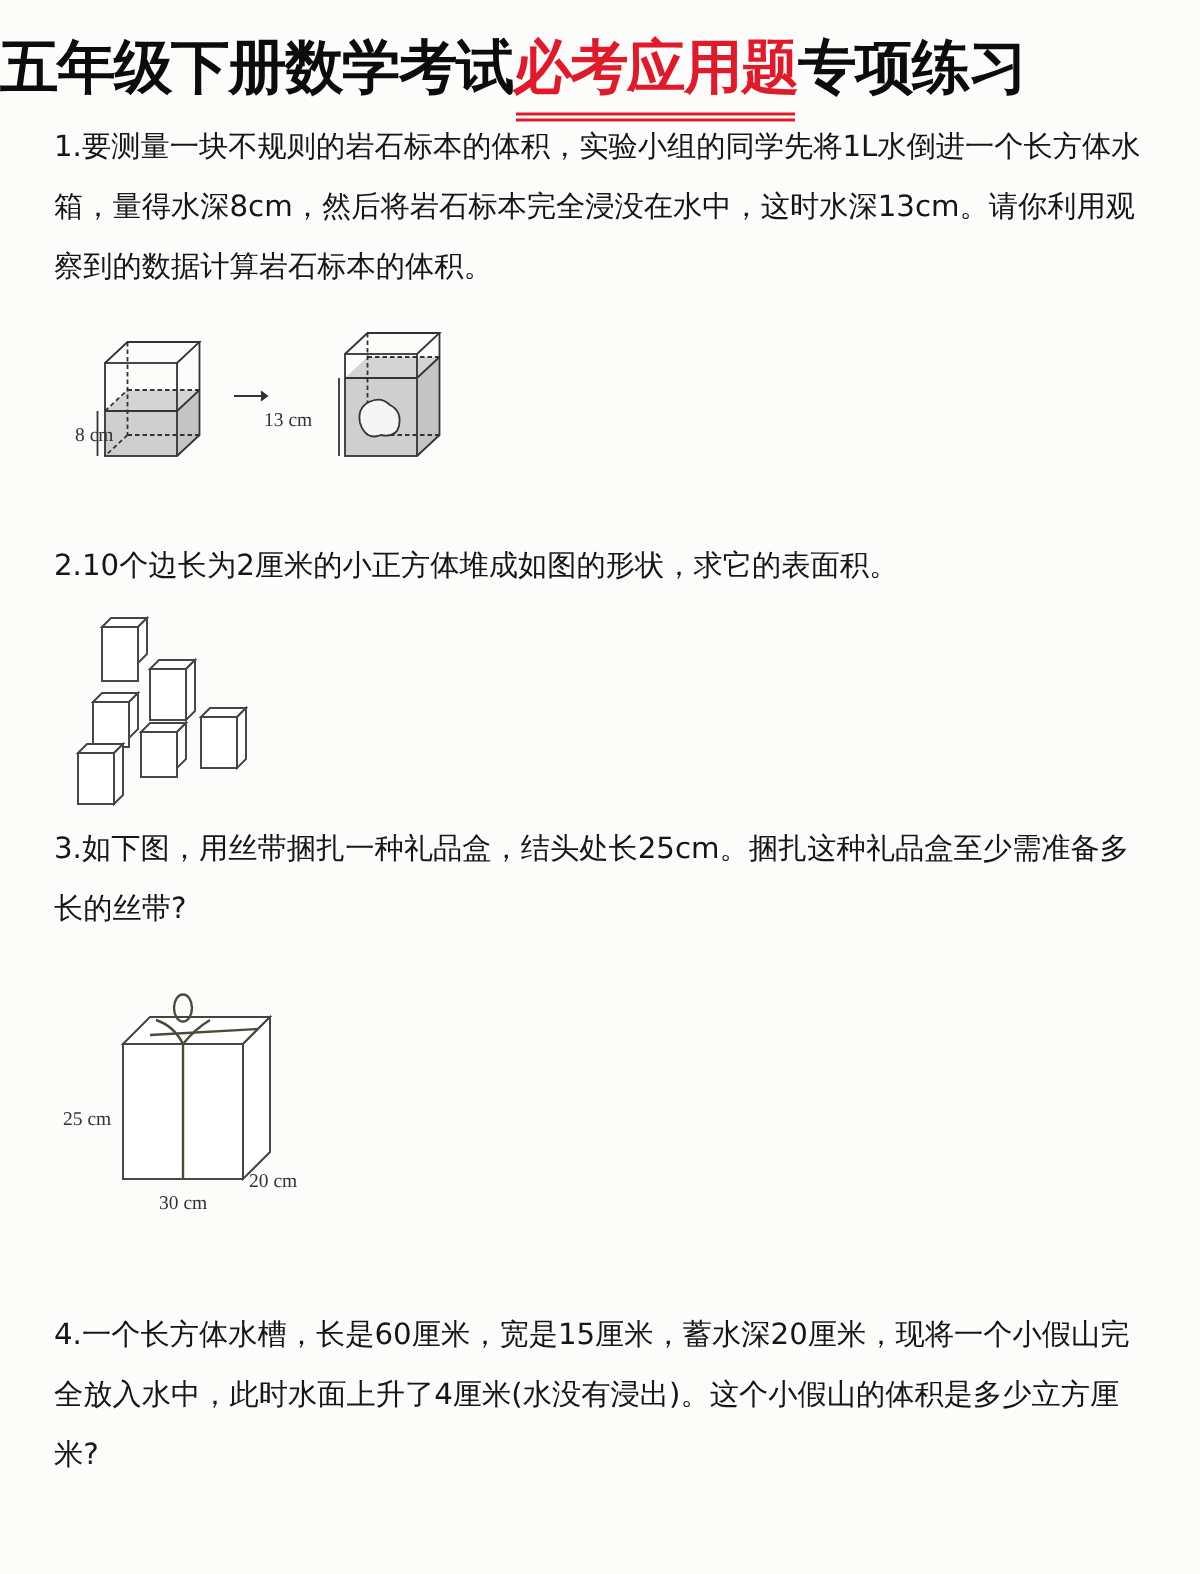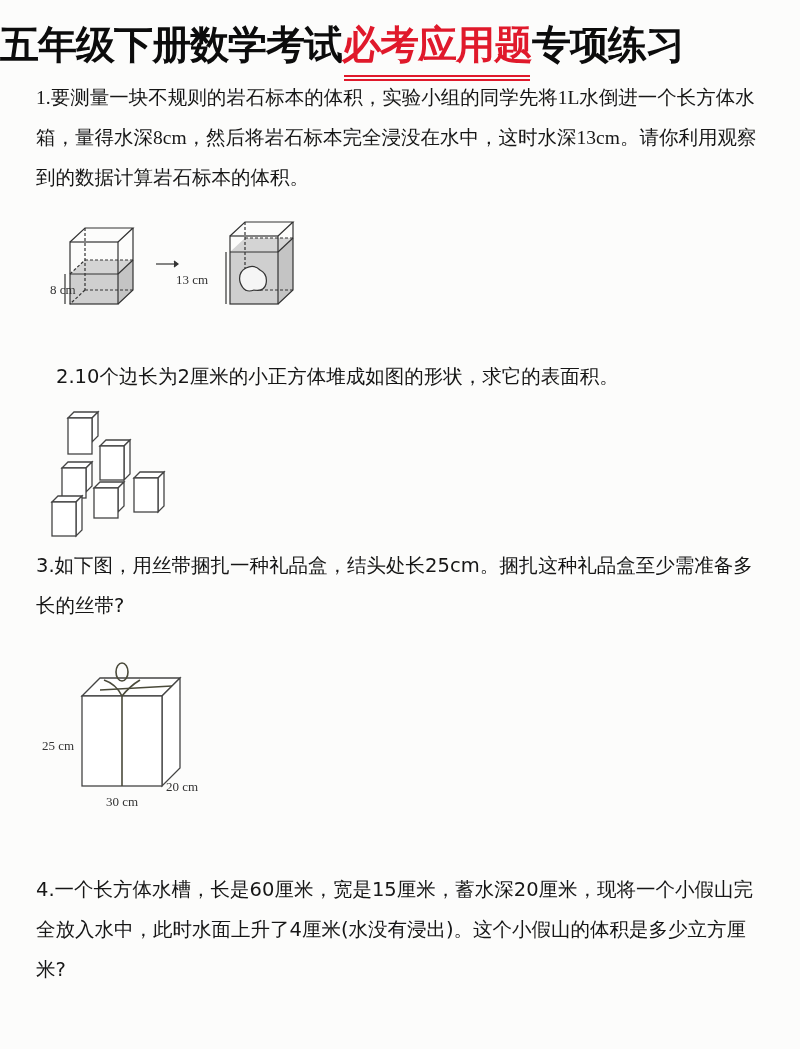--- a/index.html
+++ b/index.html
@@ -13,22 +13,22 @@
     font-size:39px; font-weight:bold; letter-spacing:-1px; white-space:nowrap;
     color:#0c0c0c;
     margin-top:12px;
   }
   .title .accent { color:#e0192b; position:relative; display:inline-block; }
   .title .accent::after {
     content:""; position:absolute; left:2px; right:2px; bottom:-5px; height:2px;
     background:#e0192b; box-shadow:0 4px 0 #e0192b;
   }
   .q { position:absolute; left:36px; width:730px; font-size:19.5px; line-height:40px; color:#161616; }
-  .q1 { top:78px;font-family:Liberation Serif, serif; }
-  .q2 { top:357px;margin-left:20px; }
+  .q1 { top:78px; }
+  .q2 { top:357px; }
   .q3 { top:546px; }
   .q4 { top:850px;margin-top:20px; }
   .fig { position:absolute; }
   .fig svg { display:block; }
   .lbl { font-family:"Liberation Serif", "DejaVu Serif", serif; fill:#333; }
 </style>
 </head>
 <body>
 
 <div class="title"><span>五年级下册数学考试</span><span class="accent">必考应用题</span><span>专项练习</span></div>

